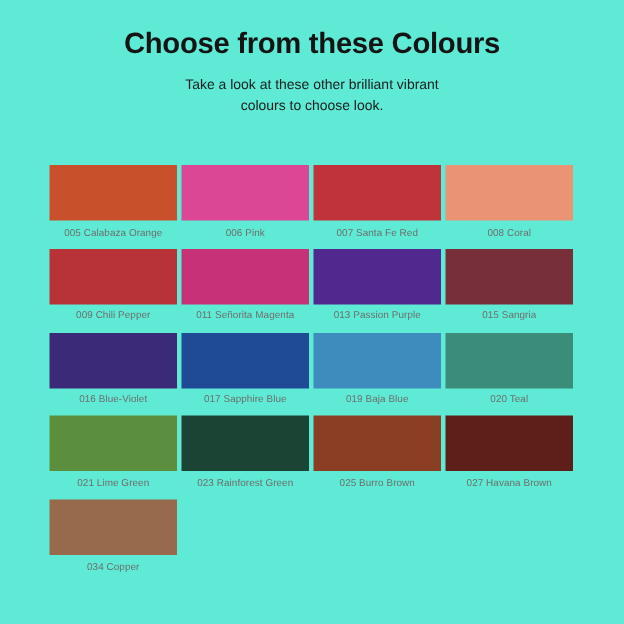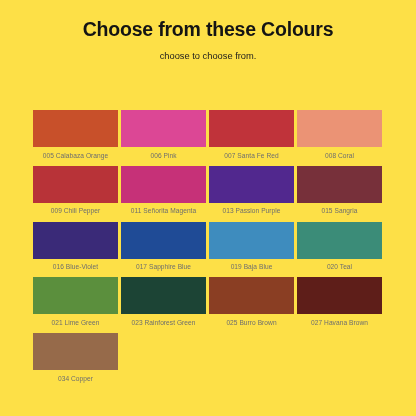--- a/index.html
+++ b/index.html
@@ -10,21 +10,21 @@
     width: 416px;
     height: 416px;
     background: #ffffff;
     font-family: "Liberation Sans", sans-serif;
     overflow: hidden;
   }
   .page {
     width: 416px;
     height: 416px;
     position: relative;
-    background: #fde047;
+    background: #5eead4;
     box-sizing: border-box;
   }
   .header {
     padding-top: 18px;
     text-align: center;
   }
   .title {
     font-size: 19.5px;
     font-weight: bold;
     color: #141414;
@@ -77,21 +77,22 @@
   }
 </style>
 </head>
 <body>
 
 <div class="page">
 
   <div class="header">
     <h1 class="title">Choose from these Colours</h1>
     <div class="subtitle">
-      <span>choose to choose from.</span>
+      <span>Take a look at these other brilliant vibrant</span>
+      <span>colours to choose look.</span>
     </div>
   </div>
 
   <div class="grid">
       <div class="row">
         <div class="cell">
           <div class="swatch" style="background: rgb(200, 80, 42);"></div>
           <div class="cell-label" style="color: rgb(110, 110, 110);">005 Calabaza Orange</div>
         </div>
         <div class="cell">

